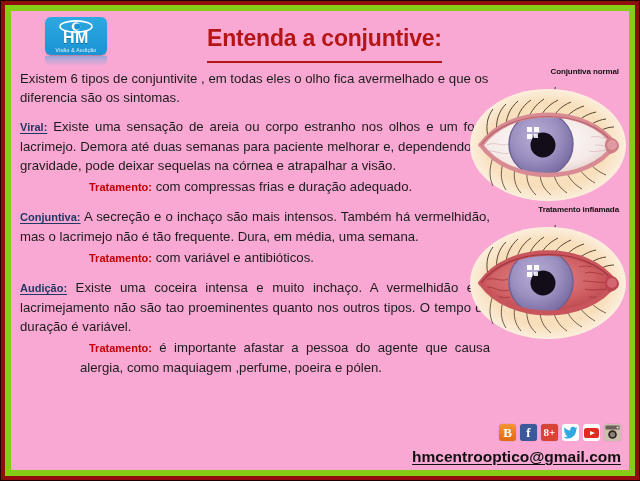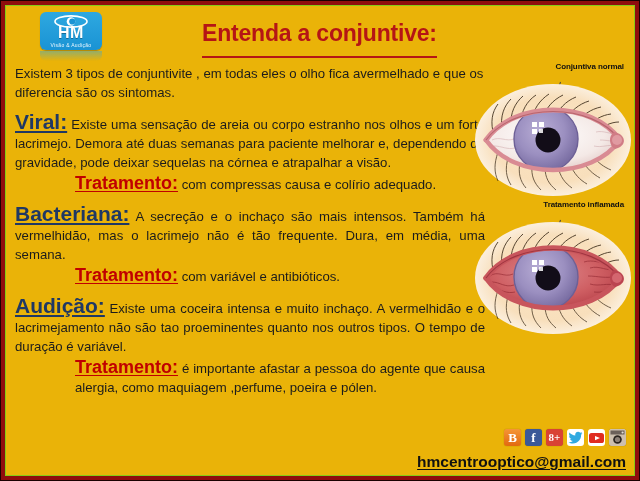--- a/index.html
+++ b/index.html
@@ -16,22 +16,22 @@
     padding:5px;
   }
   .poster::before{
     content:"";position:absolute;left:0;top:0;right:0;bottom:0;
     border:1px solid #1a0000;pointer-events:none;
   }
   .inner{
     position:relative;
     width:100%;height:100%;
     box-sizing:border-box;
-    background:#eab308;
-    border:1px solid #84cc16;
+    background:#f9a8d4;
+    border:6px solid #84cc16;
     overflow:hidden;
   }
 
   
   .header{
     position:relative;
     height:56px;
   }
   .logo{
     position:absolute;left:28px;top:6px;
@@ -95,30 +95,30 @@
     font-size:13.2px;
     line-height:19px;
     margin:0 0 4px 0;
   }
   .para.just{ text-align:justify; }
   .intro{ margin-bottom:10px; }
   .blk{ margin-bottom:2px; }
   .lead-blue{
     color:#1f3864;
     font-weight:bold;
-    font-size:21px;
+    font-size:11px;
     text-decoration:underline;
     text-underline-offset:2px;
   }
   .lead-red{
     color:#c00000;
     font-weight:bold;
-    font-size:18px;
-    text-decoration:underline;
+    font-size:11px;
     text-underline-offset:2px;
+    margin-left:9px;
   }
   .treat{
     margin:2px 0 10px 0;
     padding-left:60px;
     text-align:justify;
   }
 
   
   .eyewrap{
     position:absolute;
@@ -213,31 +213,31 @@
           <div class="logo-sub">Visão &amp; Audição</div>
         </div>
         <div class="logo-reflect"></div>
       </div>
 
       <div class="title">Entenda a conjuntive:</div>
     </div>
 
     <div class="textcol">
 
-      <p class="para intro">Existem 3 tipos de conjuntivite , em todas eles  o olho fica avermelhado e  que os diferencia  são os sintomas.</p>
+      <p class="para intro">Existem 6 tipos de conjuntivite , em todas eles  o olho fica avermelhado e  que os diferencia  são os sintomas.</p>
 
       <p class="para just blk">
         <span class="lead-blue">Viral:</span><span> Existe uma sensação de areia ou corpo estranho nos olhos e um forte lacrimejo. Demora até duas semanas para paciente melhorar e, dependendo da gravidade, pode deixar sequelas na córnea e atrapalhar a visão.</span>
       </p>
       <p class="para treat">
-        <span class="lead-red">Tratamento:</span><span> com compressas causa e colírio adequado.</span>
+        <span class="lead-red">Tratamento:</span><span> com compressas frias e duração adequado.</span>
       </p>
 
       <p class="para just blk">
-        <span class="lead-blue">Bacteriana:</span><span> A secreção e o inchaço são mais intensos. Também há vermelhidão, mas o lacrimejo não é tão frequente. Dura, em média, uma semana.</span>
+        <span class="lead-blue">Conjuntiva:</span><span> A secreção e o inchaço são mais intensos. Também há vermelhidão, mas o lacrimejo não é tão frequente. Dura, em média, uma semana.</span>
       </p>
       <p class="para treat">
         <span class="lead-red">Tratamento:</span><span> com variável e antibióticos.</span>
       </p>
 
       <p class="para just blk">
         <span class="lead-blue">Audição:</span><span> Existe uma coceira intensa e muito inchaço. A vermelhidão e o lacrimejamento não são tao proeminentes quanto nos outros tipos. O tempo de duração é variável.</span>
       </p>
       <p class="para treat">
         <span class="lead-red">Tratamento:</span><span> é importante afastar a pessoa do agente que causa alergia, como maquiagem ,perfume, poeira e pólen.</span>

